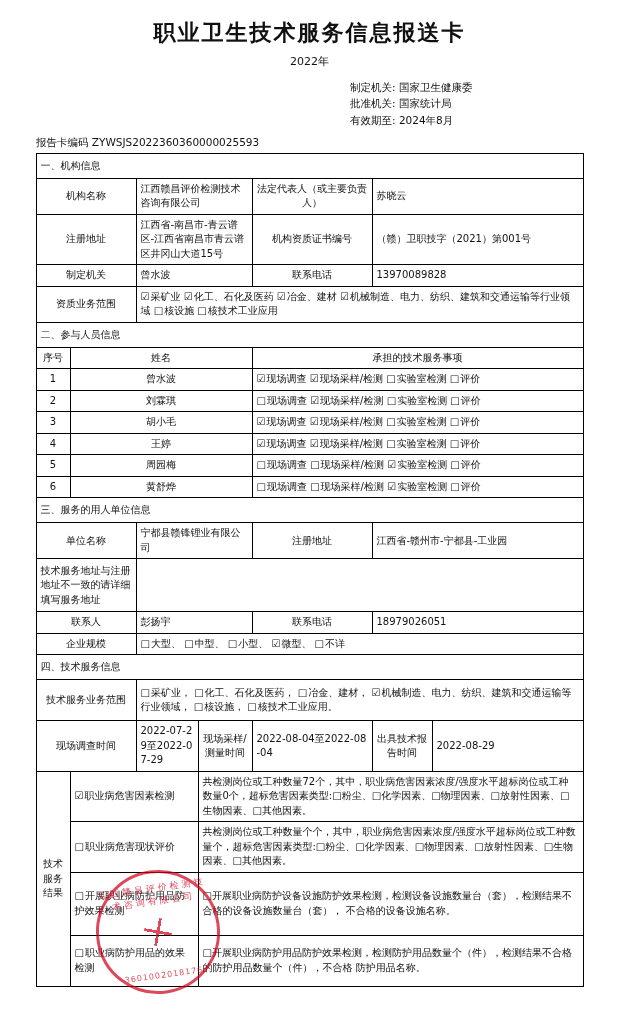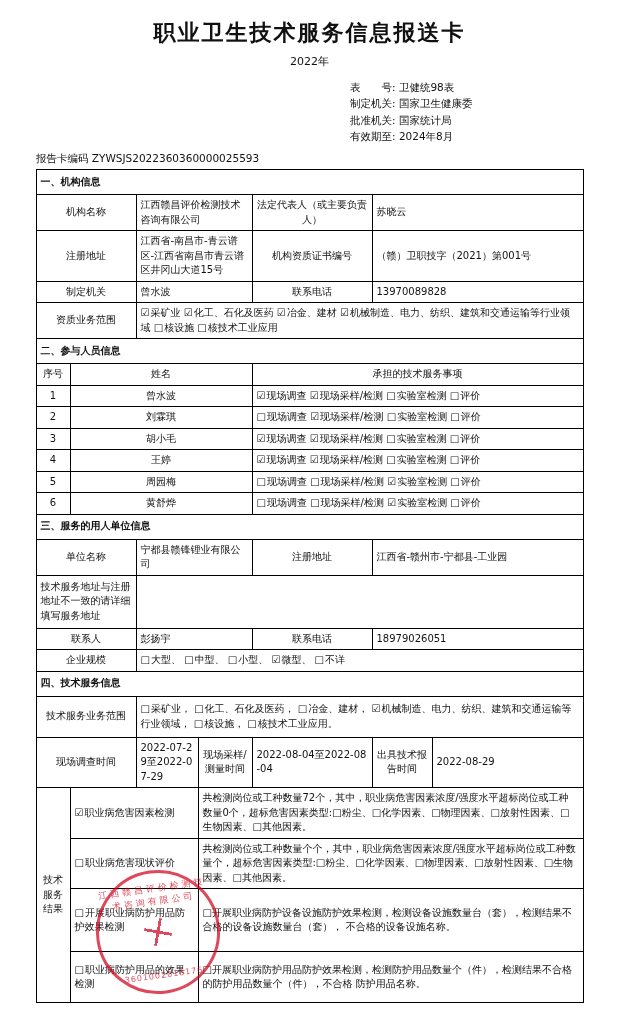--- a/index.html
+++ b/index.html
@@ -41,21 +41,21 @@
     table-layout:fixed;
   }
   table.main td{
     border:1px solid #000;
     padding:3px 4px;
     vertical-align:middle;
     font-size:10px;
     line-height:1.45;
     word-break:break-all;
   }
-  .sec{font-weight:bold;text-align:left;padding-left:5px;height:18px;}
+  .sec{font-weight:normal;text-align:left;padding-left:5px;height:18px;}
   .ctr{text-align:center;}
   .lbl-cell{text-align:center;}
   .cb{display:inline-block;margin-right:1px;}
   .foot{
     width:547px;margin:6px auto 0 auto;font-size:10.5px;position:relative;
   }
   .footrow{display:flex;justify-content:space-between;align-items:flex-end;padding:2px 0;}
   .stamp{
     position:absolute;
     left:96px;
@@ -88,24 +88,20 @@
 </style>
 </head>
 <body>
 
 <div class="page">
 
   <div class="title">职业卫生技术服务信息报送卡</div>
   <div class="subtitle">2022年</div>
 
   <div class="meta">
-    <div>
-      <span class="lbl">表　　号:</span>
-      <span>卫健统98表</span>
-    </div>
     <div>
       <span class="lbl">制定机关:</span>
       <span>国家卫生健康委</span>
     </div>
     <div>
       <span class="lbl">批准机关:</span>
       <span>国家统计局</span>
     </div>
     <div>
       <span class="lbl">有效期至:</span>

